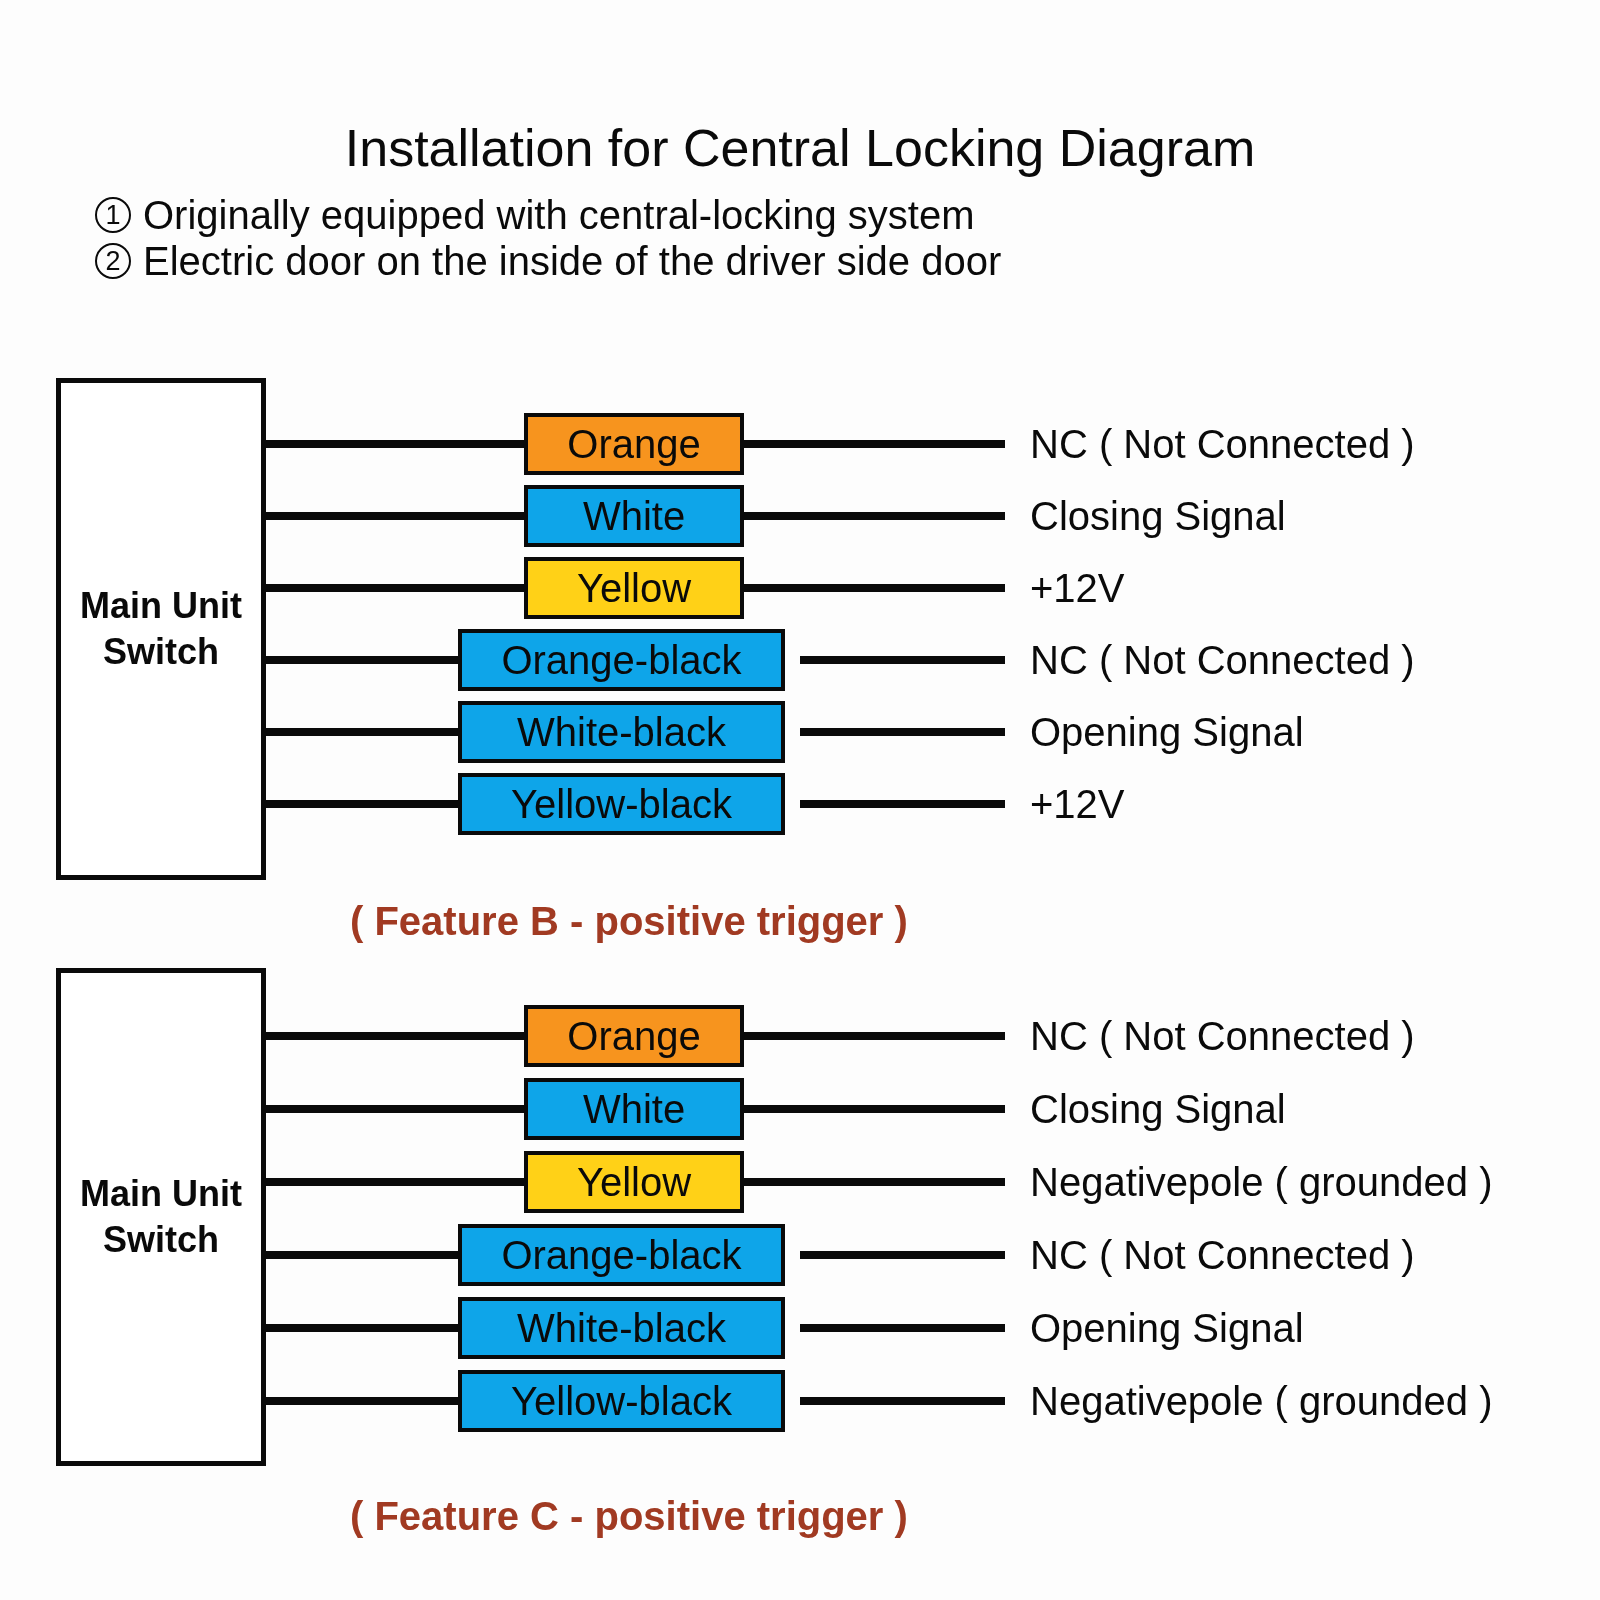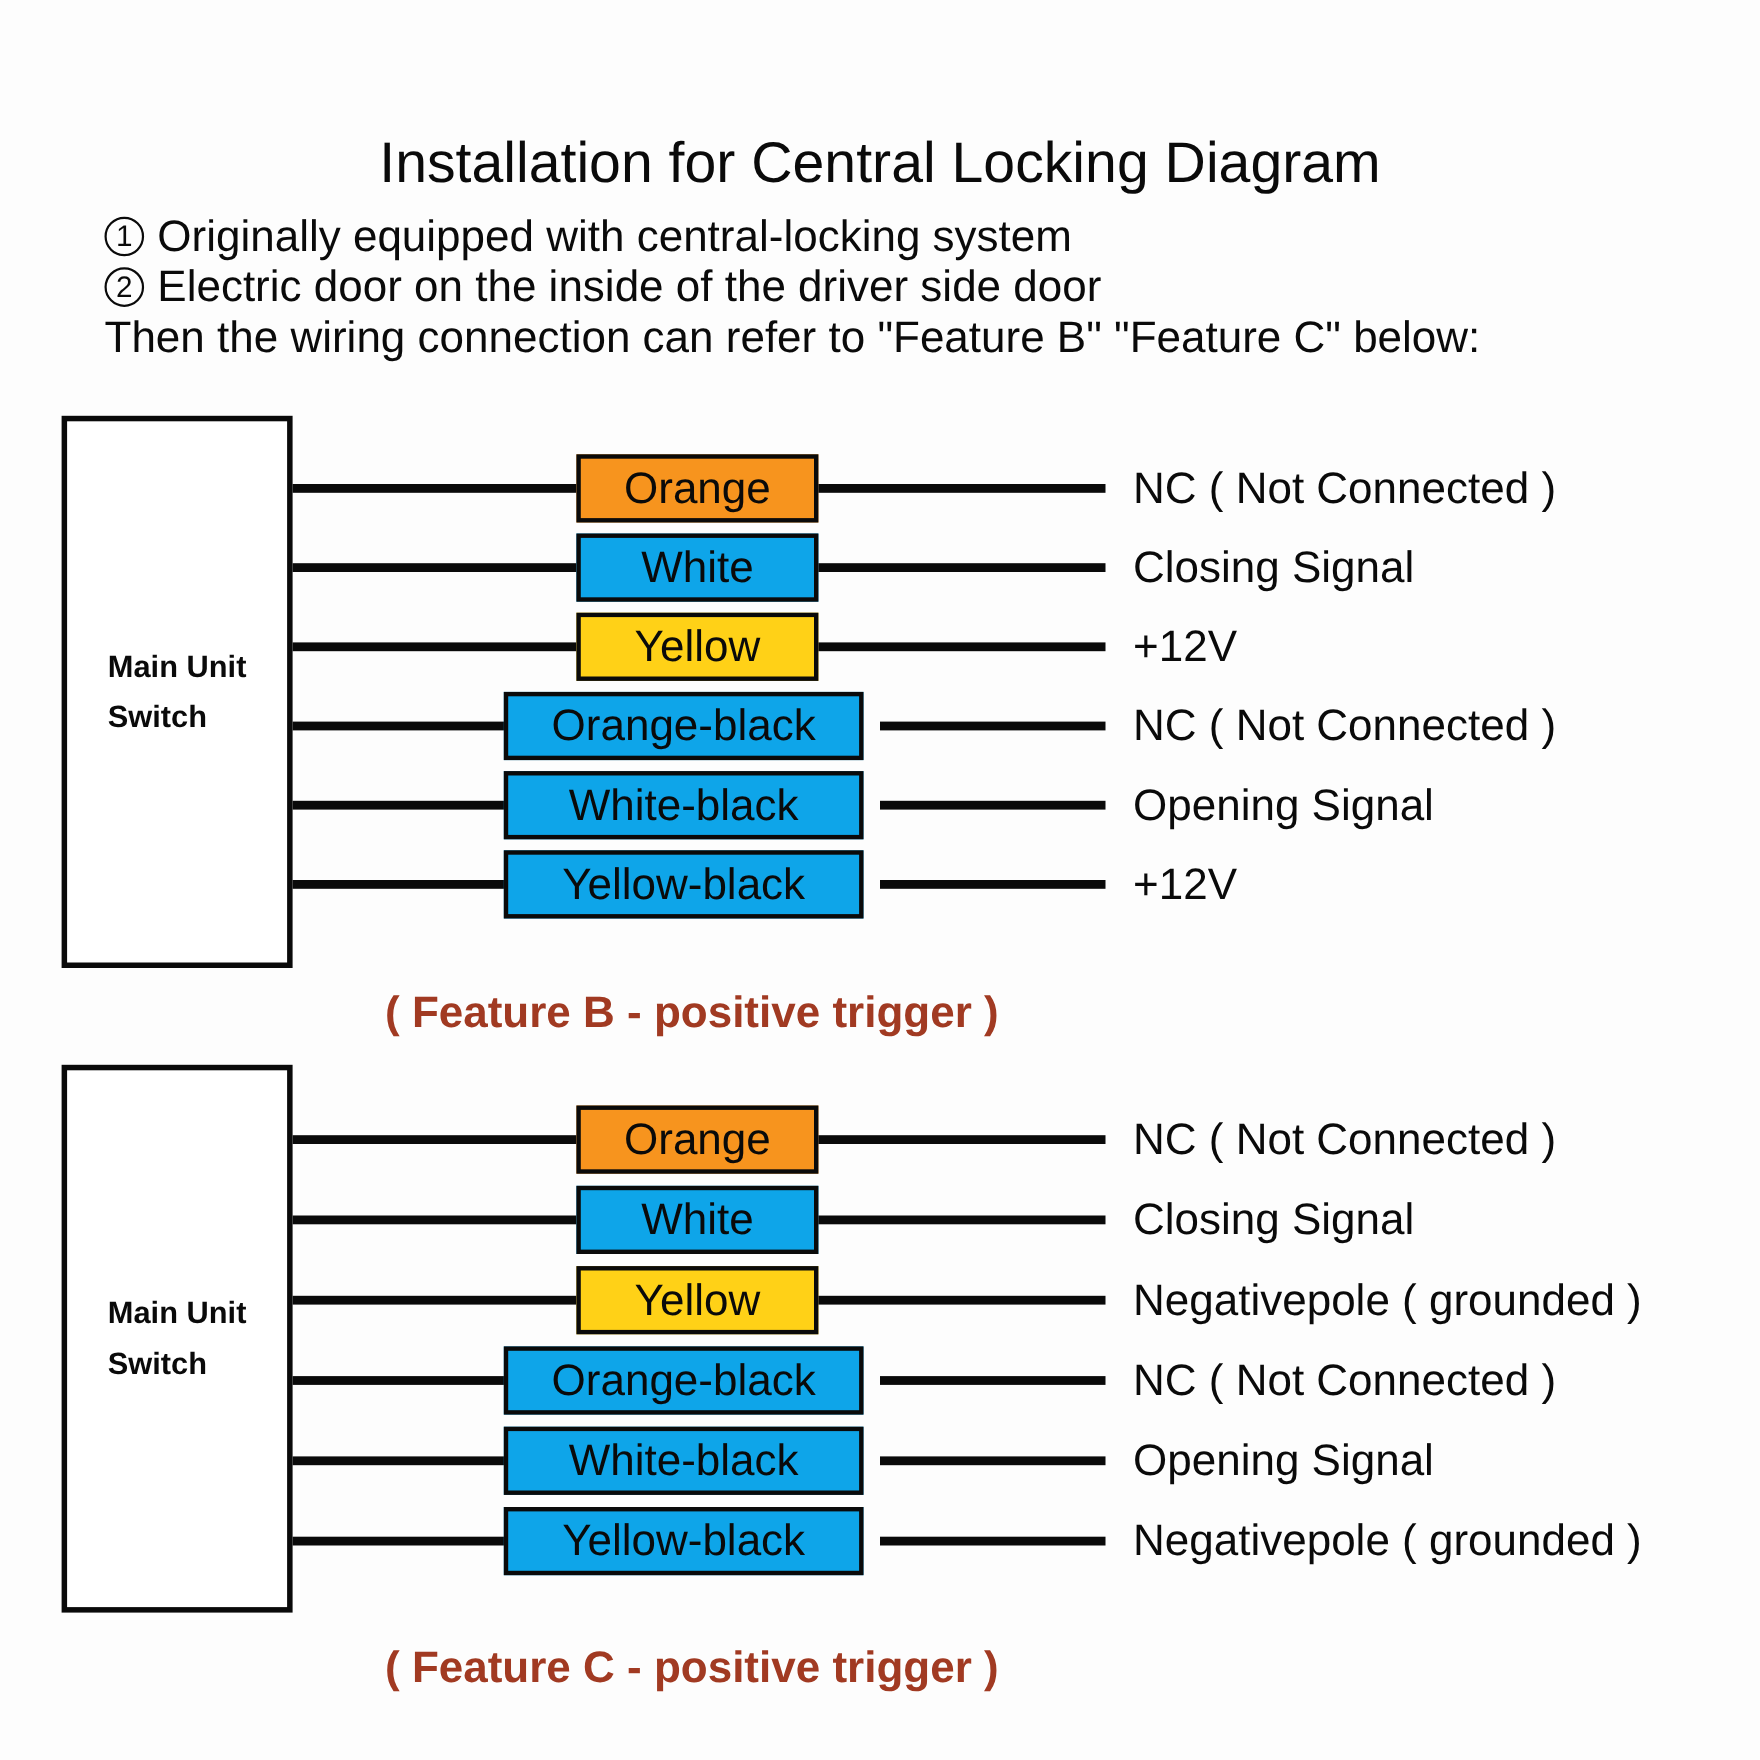--- a/index.html
+++ b/index.html
@@ -32,21 +32,21 @@
   .intro-text{white-space:nowrap;}
 
   
   .unit-box{
     position:absolute;left:56px;width:210px;
     background:#fff;border:5px solid var(--line);box-sizing:border-box;
     display:flex;align-items:center;justify-content:center;
   }
   .unit-box.fb{top:378px;height:502px;}
   .unit-box.fc{top:968px;height:498px;}
-  .unit-label{font-weight:bold;font-size:28px;line-height:46px;}
+  .unit-label{text-align:center;font-weight:bold;font-size:36px;line-height:46px;}
 
   
   .row{position:absolute;left:0;width:1327px;height:62px;}
   .seg{position:absolute;top:27px;height:8px;background:var(--line);}
   .wbox{
     position:absolute;top:0;height:62px;background:#fff;
     border:4px solid var(--line);box-sizing:border-box;
     display:flex;align-items:center;justify-content:center;
   }
   .wname{font-size:40px;white-space:nowrap;}
@@ -80,23 +80,20 @@
 
   <div class="intro">
     <div class="intro-line">
       <span class="circ">1</span>
       <span class="intro-text">Originally equipped with central-locking system</span>
     </div>
     <div class="intro-line">
       <span class="circ">2</span>
       <span class="intro-text">Electric door on the inside of the driver side door</span>
     </div>
-    <div class="intro-line">
-      <span class="intro-text">Then the wiring connection can refer to "Feature B" "Feature C" below:</span>
-    </div>
   </div>
 
   <div class="unit-box fb">
     <div class="unit-label">
       <div>Main Unit</div>
       <div>Switch</div>
     </div>
   </div>
 
   <div class="row solid" style="top:413px">

